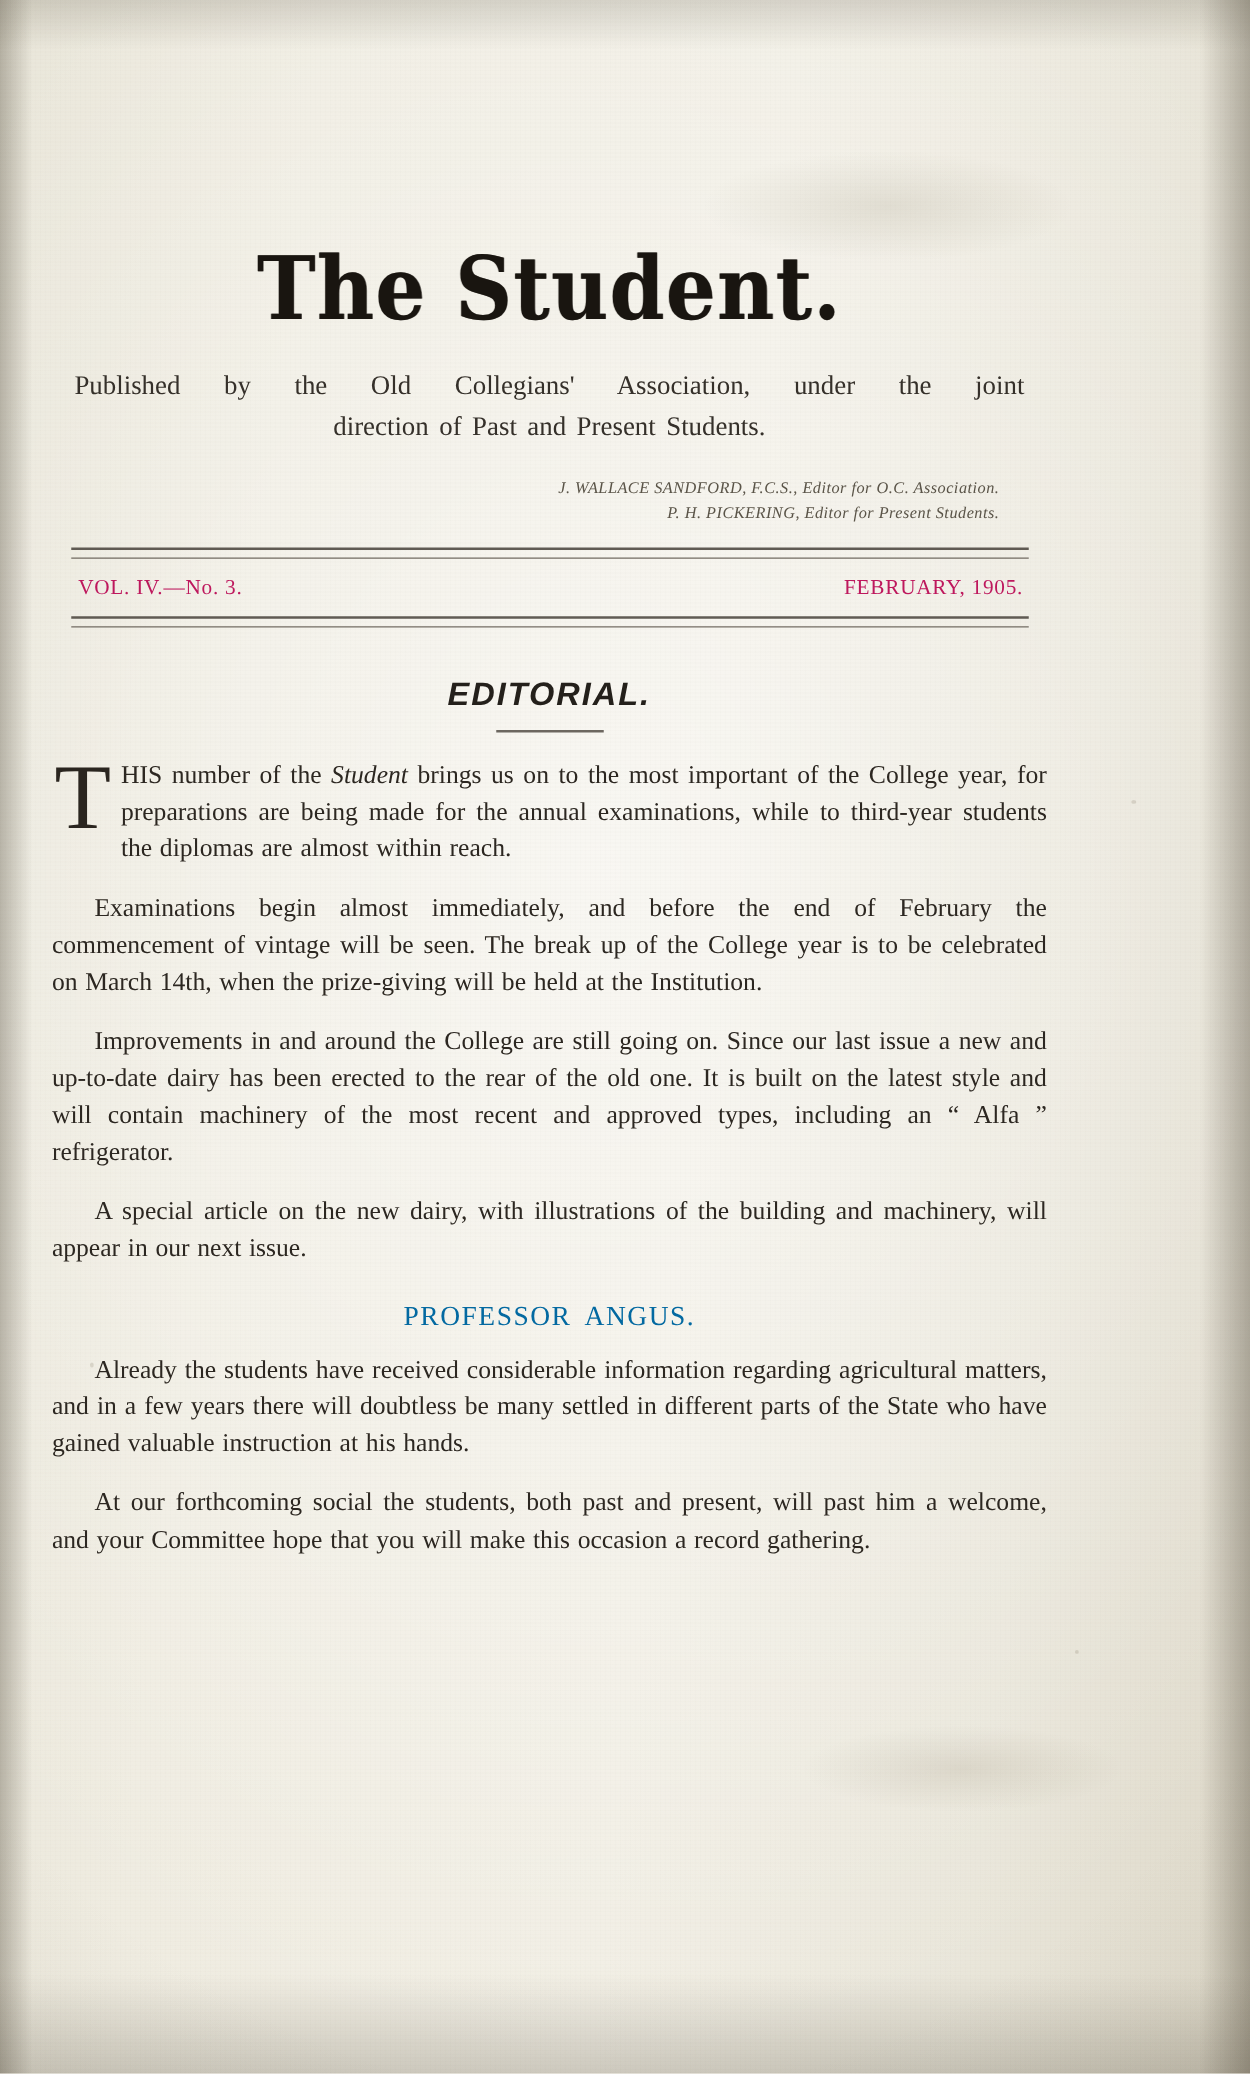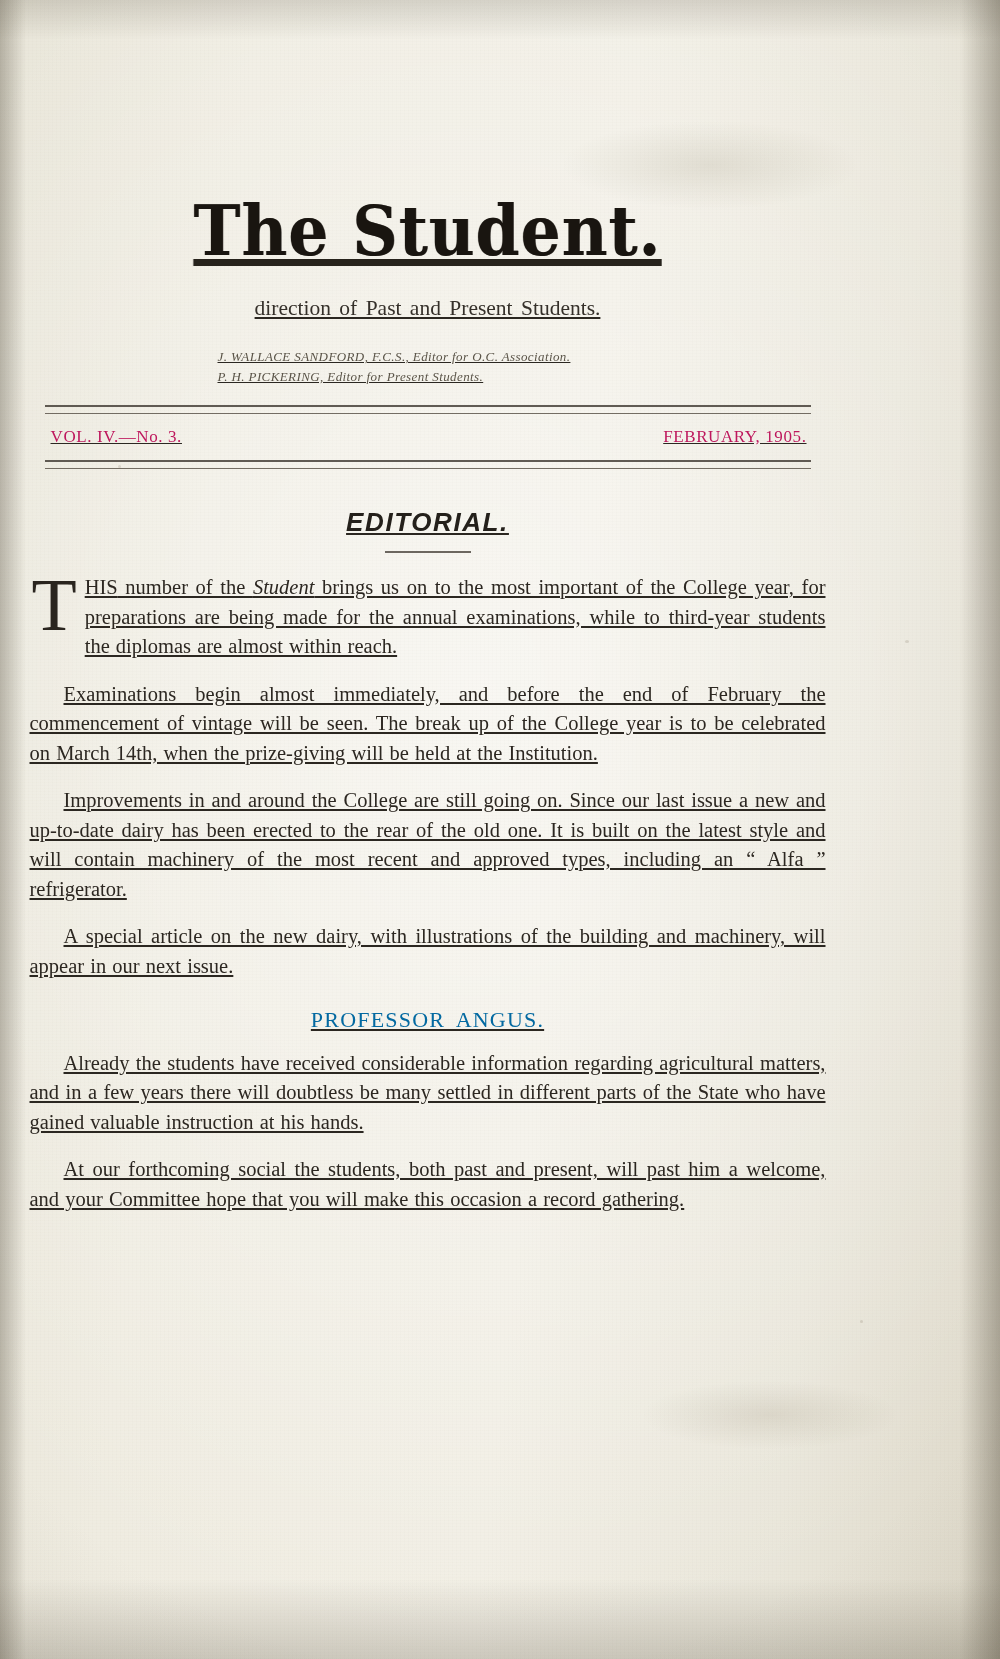--- a/index.html
+++ b/index.html
@@ -59,25 +59,24 @@
     pointer-events: none;
   }
   #edge-bottom {
     position: absolute; left: 0; bottom: 0; width: 1000px; height: 80px;
     background: linear-gradient(0deg, rgba(60,52,36,.20), rgba(60,52,36,0));
     pointer-events: none;
   }
 
   #content {
     position: absolute;
-    left: 0; top: 0;
+    left: 12px; top: 0;
     width: 855px;
     height: 1659px;
     color: #2b2721;
-    text-decoration: underline;
   }
 
   
   .masthead {
     margin: 0;
     padding: 196px 0 0 0;
     text-align: center;
     font-family: "DejaVu Serif", serif;
     font-weight: bold;
     font-size: 70px;
@@ -97,21 +96,21 @@
     line-height: 33px;
     color: #35302a;
     word-spacing: 3px;
   }
   .strapline .l1 { display: block; text-align: justify; text-align-last: justify; }
   .strapline .l2 { display: block; }
 
   .editors {
     margin: 22px auto 0 auto;
     width: 720px;
-    text-align: left;
+    text-align: right;
     padding-left: 150px;
     box-sizing: border-box;
     font-style: italic;
     font-size: 13px;
     line-height: 20px;
     color: #5a5448;
     letter-spacing: .4px;
   }
   .editors div { white-space: nowrap; }
 
@@ -217,20 +216,21 @@
 <div id="page">
 
   <div id="paper-texture"></div>
   <div id="paper-grain"></div>
 
   <div id="content">
 
     <h1 class="masthead">The Student.</h1>
 
     <div class="strapline">
+      <span class="l1">Published by the Old Collegians' Association, under the joint</span>
       <span class="l2">direction of Past and Present Students.</span>
     </div>
 
     <div class="editors">
       <div>J. WALLACE SANDFORD, F.C.S., Editor for O.C. Association.</div>
       <div>P. H. PICKERING, Editor for Present Students.</div>
     </div>
 
     <div class="rule-double"></div>
 

